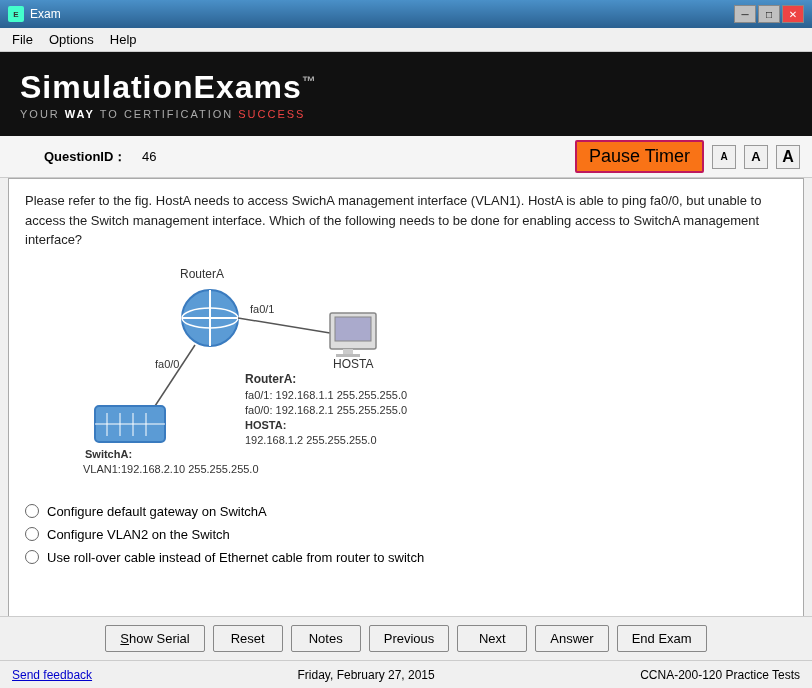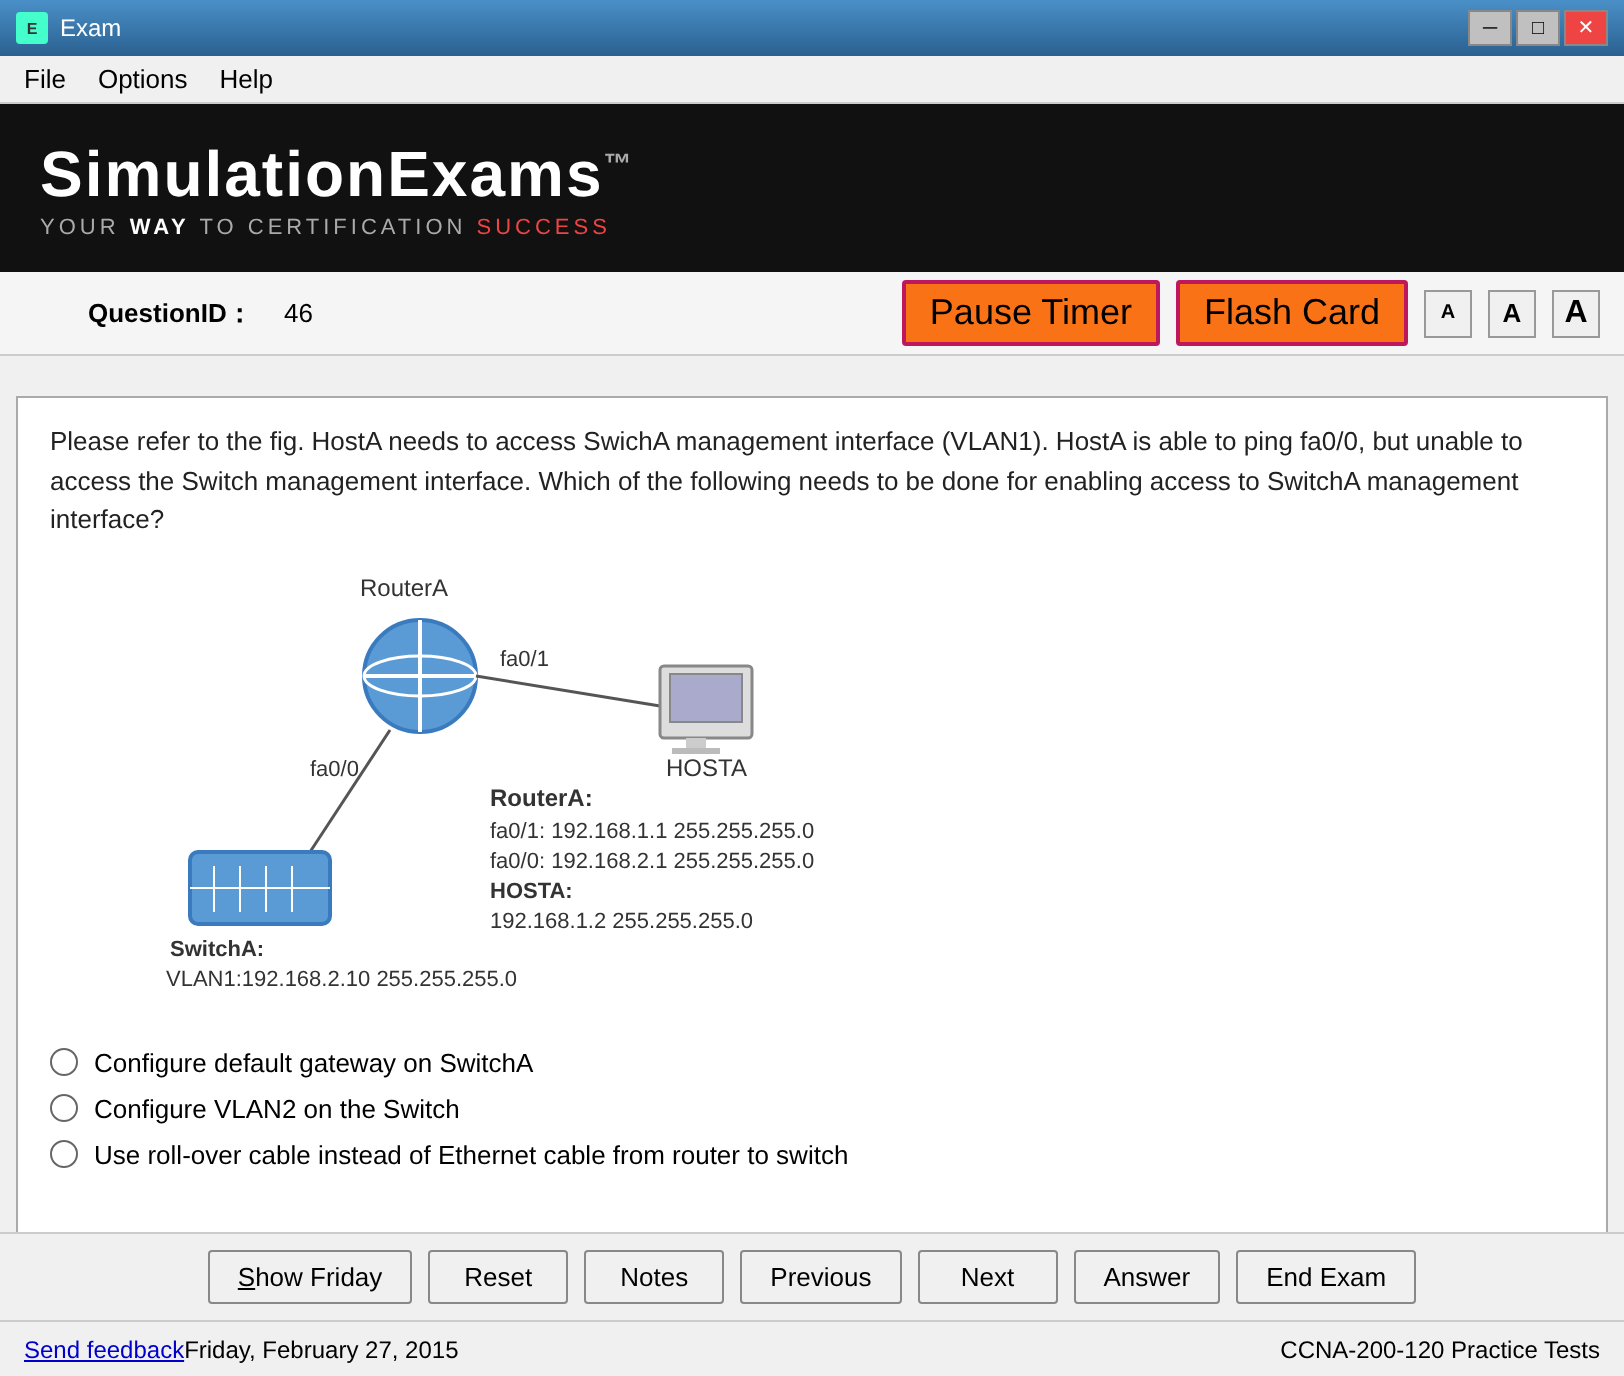--- a/index.html
+++ b/index.html
@@ -162,27 +162,27 @@
       display: flex;
       align-items: center;
       padding: 0 12px;
       font-size: 12px;
       position: absolute;
       bottom: 0;
       left: 0;
       right: 0;
     }
     .status-left { color: #0000cc; text-decoration: underline; cursor: pointer; }
-    .status-center { flex: 1; }
+    .status-center { flex: 1; text-align: center; }
     .status-right { }
 
     .question-scroll-area {
       height: calc(688px - 28px - 24px - 70px - 58px - 28px - 8px);
       overflow-y: auto;
-      margin: 20px 8px 0 8px;
+      margin: 0 8px 0 8px;
       border: 1px solid #aaa;
       background: white;
     }
 
     .underline-key { text-decoration: underline; }
   </style>
 </head>
 <body>
 
 <div class="title-bar">
@@ -217,21 +217,20 @@
   </div>
 </div>
 
 <div class="info-bar">
   <div class="info-left">
     <div class="info-row">
       <span class="info-label">QuestionID：</span>
       <span>46</span>
       <span style="flex:1"></span>
       <button class="btn-pause">Pause Timer</button>
-      <button class="btn-flashcard">Flash Card</button>
       <div class="font-btn sm">A</div>
       <div class="font-btn md">A</div>
       <div class="font-btn lg">A</div>
     </div>
   </div>
 </div>
 
 <div class="question-scroll-area">
   <div class="question-text">Please refer to the fig. HostA needs to access SwichA management interface (VLAN1). HostA is able to ping fa0/0, but unable to access the Switch management interface. Which of the following needs to be done for enabling access to SwitchA management interface?</div>
 
@@ -290,21 +289,21 @@
     </div>
     <div class="option-row">
       <div class="radio-btn"></div>
       <span>Use roll-over cable instead of Ethernet cable from router to switch</span>
     </div>
   </div>
 </div>
 
 <div class="bottom-bar">
   <button class="bottom-btn">
-    <span class="underline-key">S</span><span>how Friday</span>
+    <span class="underline-key">S</span><span>how Serial</span>
   </button>
   <button class="bottom-btn">
     <span>Reset</span>
   </button>
   <button class="bottom-btn">
     <span>Notes</span>
   </button>
   <button class="bottom-btn">
     <span>Previous</span>
   </button>

